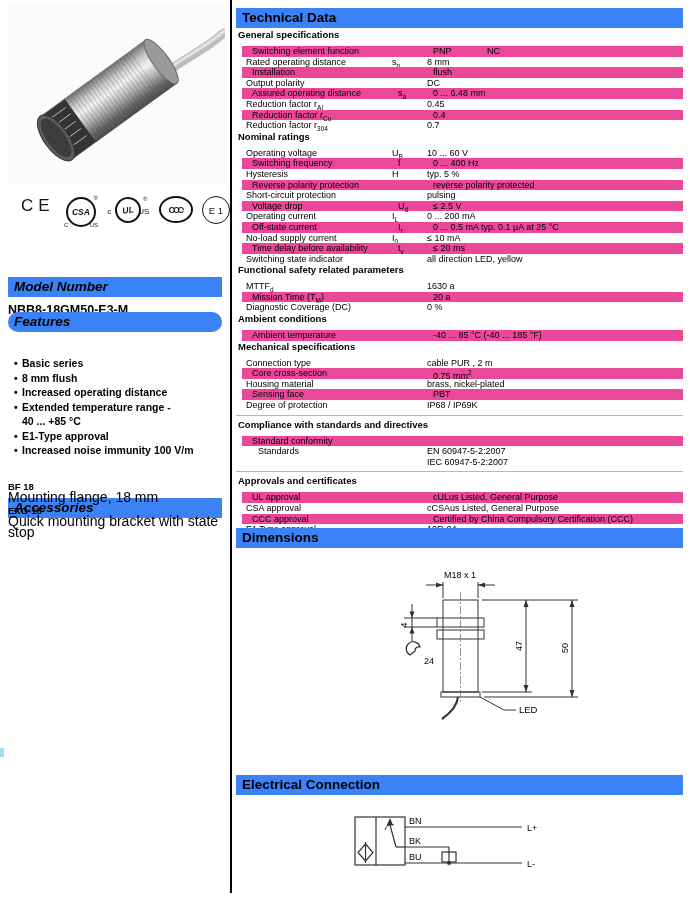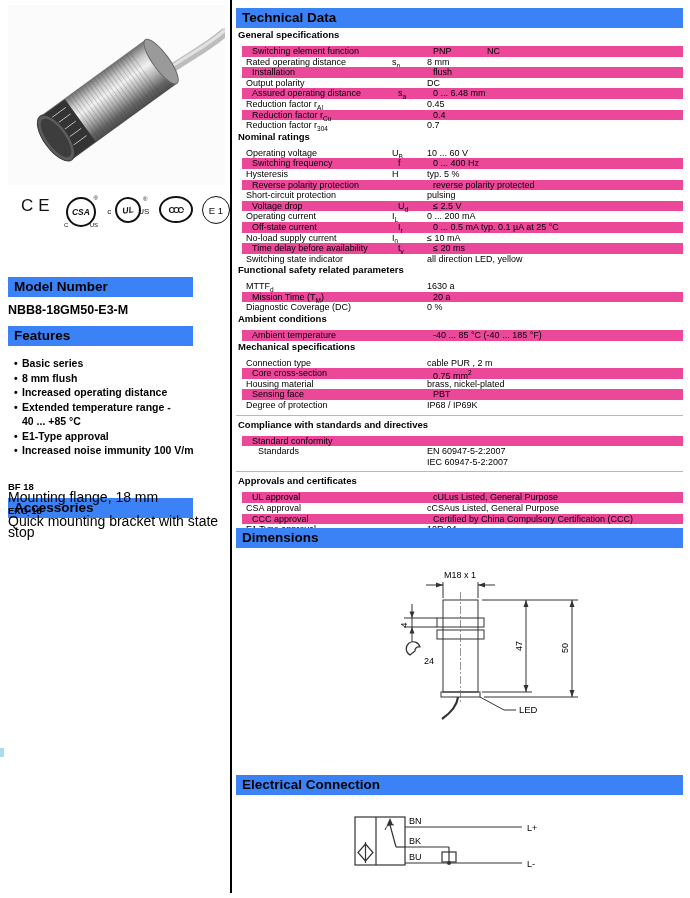--- a/index.html
+++ b/index.html
@@ -4,21 +4,21 @@
 <style>
   html,body{margin:0;padding:0;background:#fff;}
   .page{position:relative;width:690px;height:898px;background:#fff;overflow:hidden;
         font-family:"Liberation Sans","DejaVu Sans",sans-serif;color:#000;}
   .col-divider{position:absolute;left:230px;top:0;width:2px;height:893px;background:#000;}
   .reg-tick{position:absolute;left:0;top:748px;width:4px;height:9px;background:#a8dcef;}
 
   
   .bar{position:absolute;background:#3b82f6;height:20px;line-height:20px;
        font-size:13.5px;font-weight:bold;padding-left:6px;box-sizing:border-box;}
-  .bar-left{left:8px;width:185px;}
+  .bar-left{left:8px;width:214px;font-style:italic;}
   .bar-right{left:236px;width:447px;}
 
   
   .photo-box{position:absolute;left:8px;top:5px;width:217px;height:180px;background:#fbfbfb;}
   .logo-row{position:absolute;left:8px;top:196px;width:217px;height:38px;display:flex;
             align-items:flex-start;justify-content:space-between;padding:0 4px;box-sizing:border-box;margin-left:9px;}
   .logo{position:relative;display:flex;align-items:center;justify-content:center;color:#111;}
   .ce-txt{font-size:17px;letter-spacing:5px;font-weight:500;}
   .circ{border:2px solid #111;border-radius:50%;display:flex;align-items:center;justify-content:center;
         font-weight:bold;background:#fff;}
@@ -139,21 +139,21 @@
       <span class="circ ccc-c">CCC·</span>
     </div>
     <div class="logo">
       <span class="circ e1-c" style="border-width:1.5px;">E 1</span>
     </div>
   </div>
 
   <div class="bar bar-left" style="top:277px;">Model Number</div>
   <div class="model-value">NBB8-18GM50-E3-M</div>
 
-  <div class="bar bar-left" style="top:326px;">Features</div>
+  <div class="bar bar-left" style="top:312px;border-radius:10px;">Features</div>
   <div class="features-list" id="features-list">
       <div class="feat-item">
         <span class="feat-bullet">•</span>
         <span>Basic series</span>
       </div>
       <div class="feat-item">
         <span class="feat-bullet">•</span>
         <span>8 mm flush</span>
       </div>
       <div class="feat-item">

